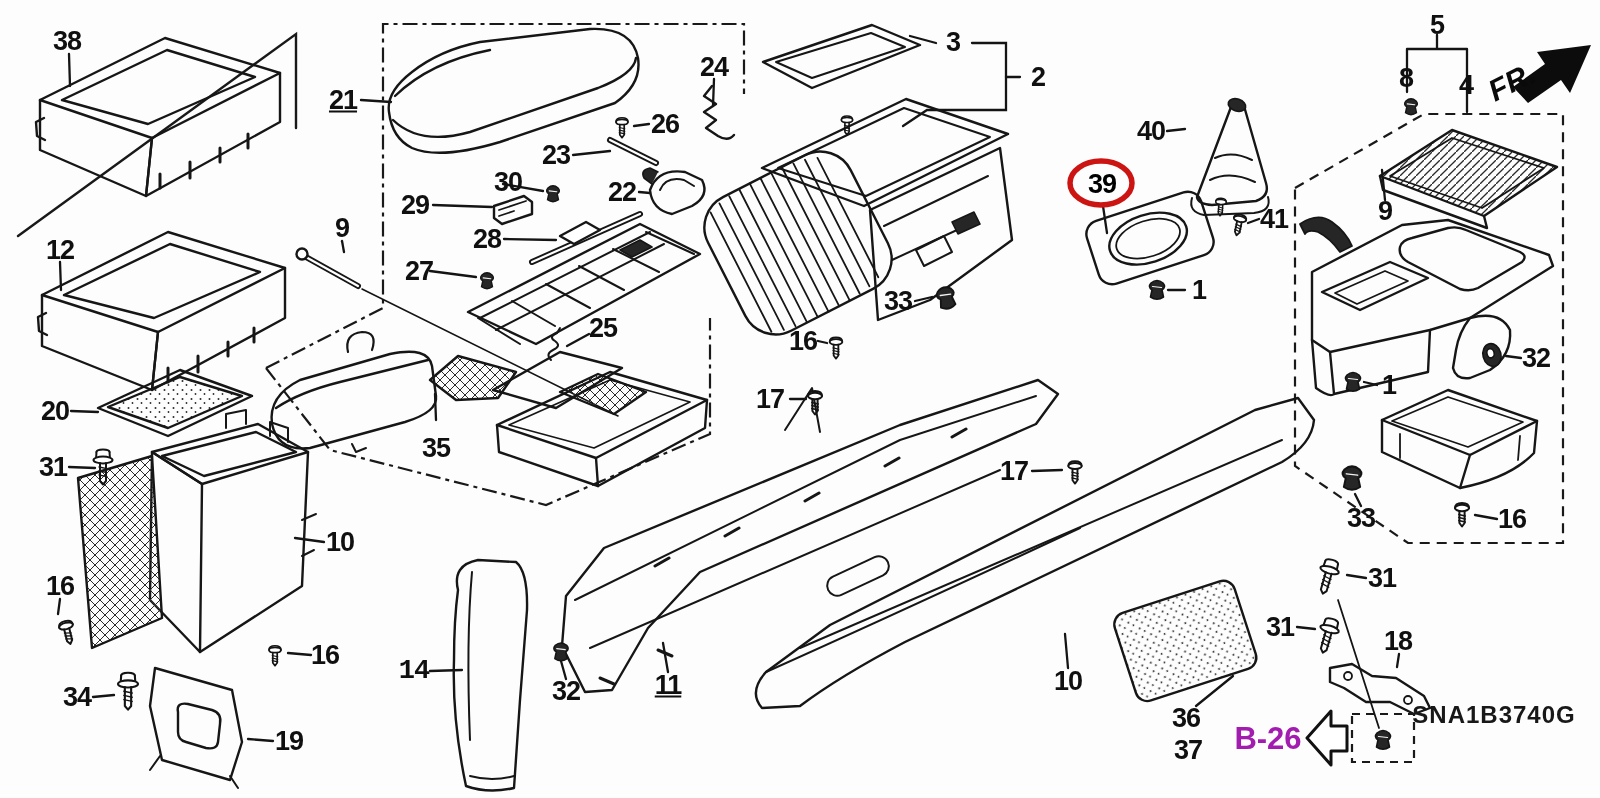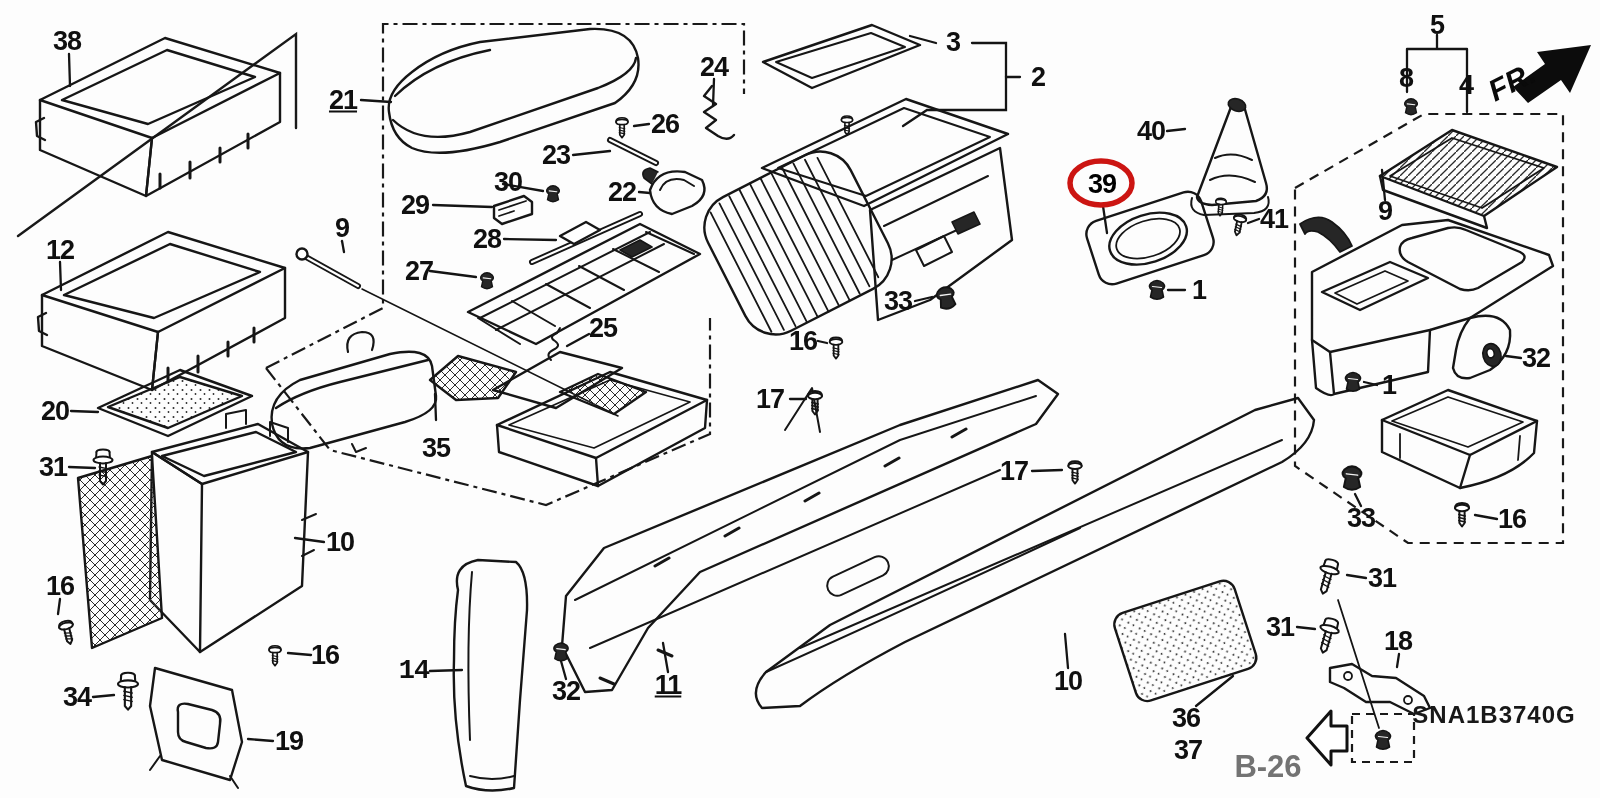--- a/index.html
+++ b/index.html
@@ -6,21 +6,21 @@
   #stage{position:relative;width:1600px;height:798px;background:#fdfdfd;overflow:hidden;
          font-family:"Liberation Sans",sans-serif;}
   #art{position:absolute;left:0;top:0;}
   #label-layer{position:absolute;left:0;top:0;width:1600px;height:798px;padding-left:15px;}
   .part-label{position:absolute;transform:translate(-50%,-50%);
 , font-weight:bold;
     font:bold 27px "Liberation Sans",sans-serif;color:#101010;letter-spacing:-1px;
     white-space:nowrap;line-height:1;cursor:default;}
   .part-label.highlighted{color:#000;}
   .ref-label{position:absolute;transform:translate(-50%,-50%);
-    font:bold 31px "Liberation Sans",sans-serif;color:#737373;letter-spacing:0;margin-top:28px;}
+    font:bold 31px "Liberation Sans",sans-serif;color:#a21caf;letter-spacing:0;}
   .code-label{position:absolute;transform:translate(-50%,-50%);
     font:bold 24px "Liberation Sans",sans-serif;color:#181818;letter-spacing:1px;}
   .fr-label{position:absolute;transform:translate(-50%,-50%) rotate(-27deg);
     font:bold italic 30px "Liberation Sans",sans-serif;font-style:italic;color:#0a0a0a;}
 </style>
 </head>
 <body>
 
 <div id="stage">
 

